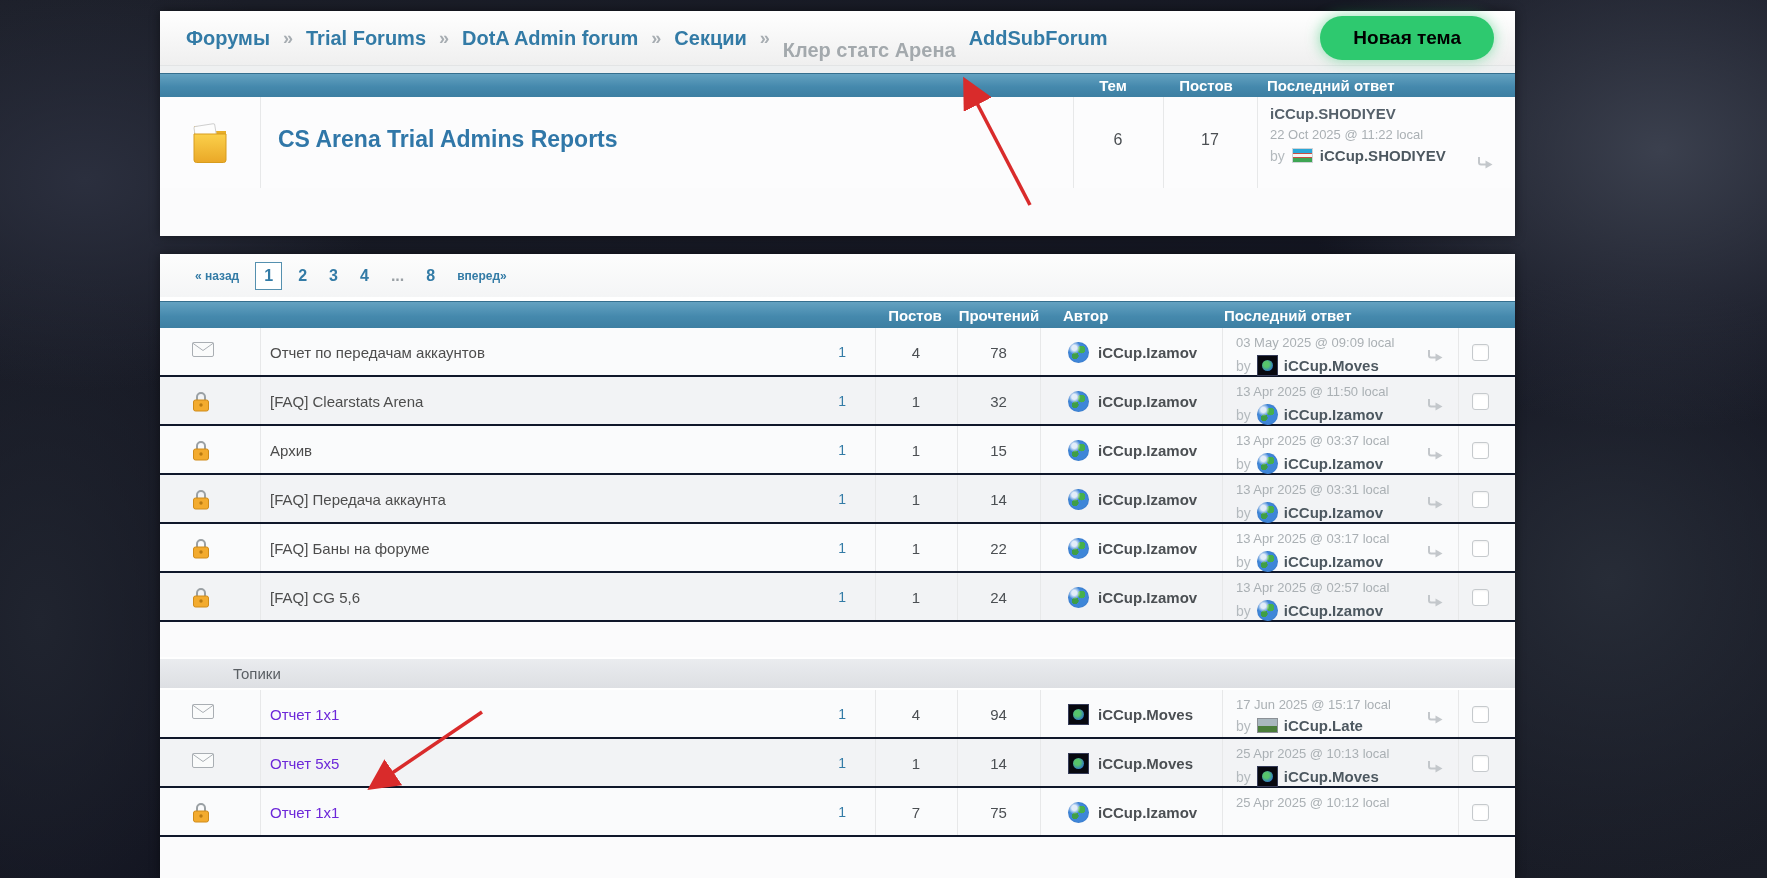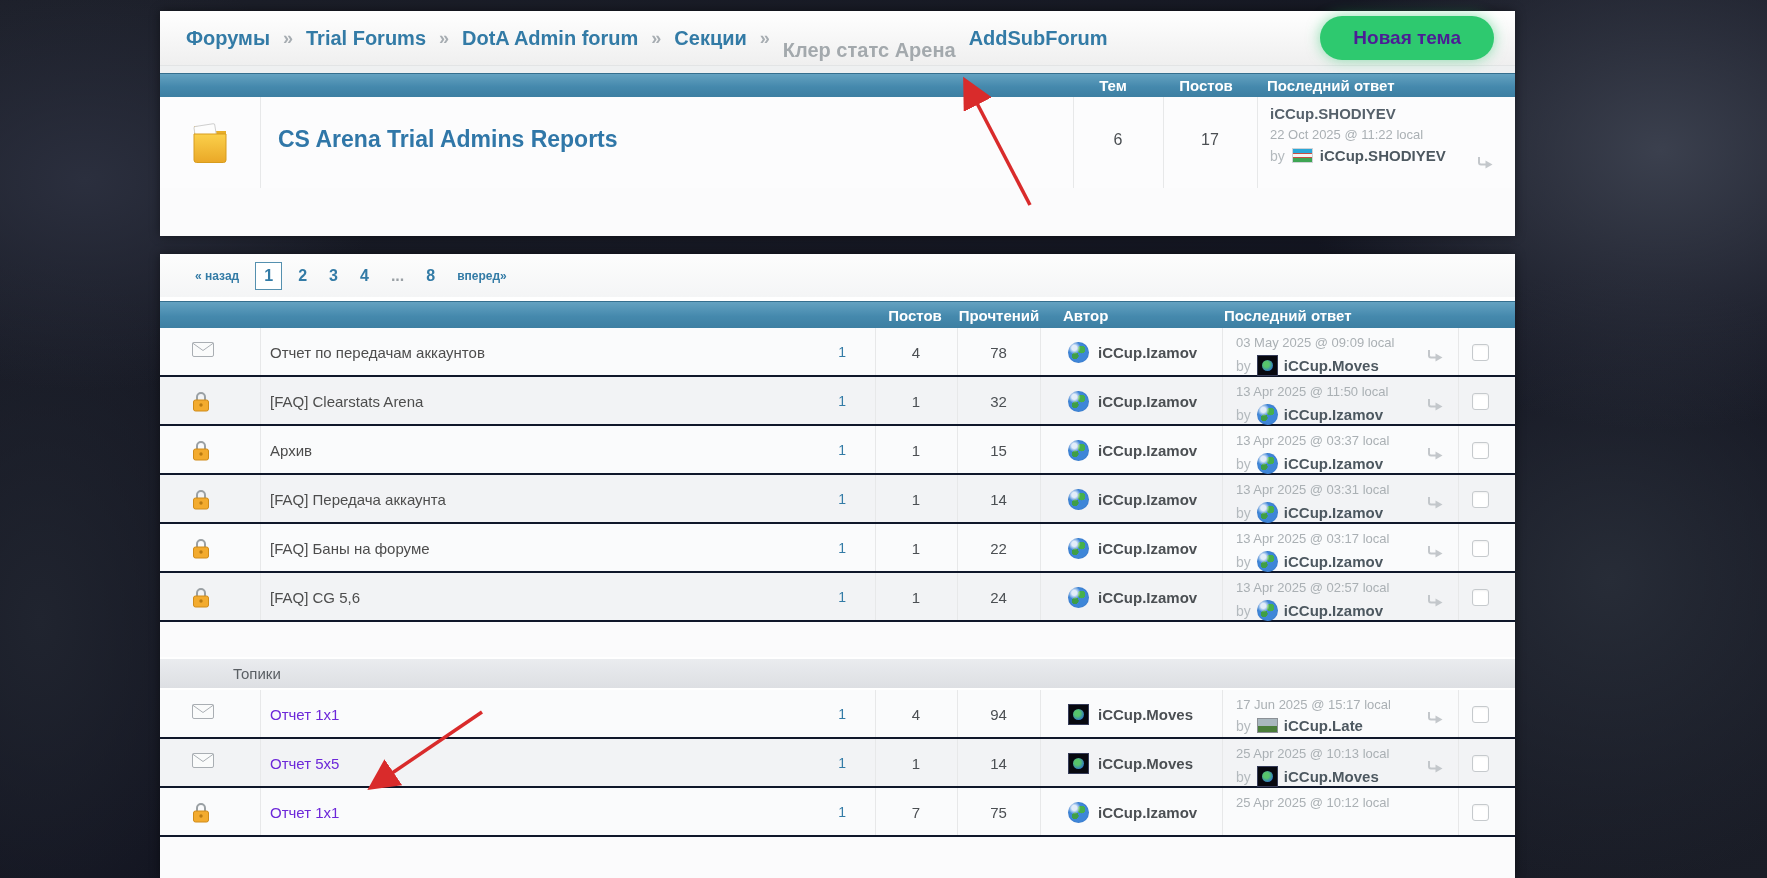--- a/index.html
+++ b/index.html
@@ -25,21 +25,21 @@
 
   
   .crumb-bar { position:relative; height:54px; background:linear-gradient(#ffffff,#efefef); }
   .breadcrumb { position:absolute; left:26px; top:0; height:54px; display:flex; align-items:center; gap:13px; font-size:20px; font-weight:600; }
   .bc-link { color:#337ba6; cursor:pointer; }
   .bc-sep  { color:#a7adb2; font-size:18px; }
   .bc-current { color:#a3a9ad;margin-top:25px; }
   .btn-new-topic{
     position:absolute; right:21px; top:5px; height:44px; padding:0 33px;
     background:#2ec96f; border:none; border-radius:22px;
-    color:#4c1d95; font-size:19px; font-weight:600; font-family:inherit; cursor:pointer;
+    color:#000000; font-size:19px; font-weight:600; font-family:inherit; cursor:pointer;
     box-shadow:0 0 14px rgba(46,201,111,.55);
   }
   .substrip { height:8px; background:#eef0f1; border-top:1px solid #e2e4e5; }
 
   
   .thead { position:relative; background:linear-gradient(#64a2c1,#4589ad 55%,#3d7fa2); color:#fff; font-weight:700; }
   .thead1 { height:24px; font-size:15px; border-top:1px solid #356f8e; }
   .thead2 { height:27px; font-size:15px; border-top:1px solid #356f8e; }
   .thead span { position:absolute; top:0; line-height:24px; }
   .thead2 span { line-height:27px; }

